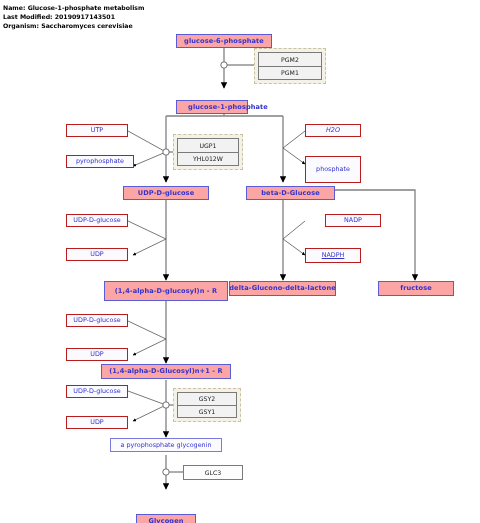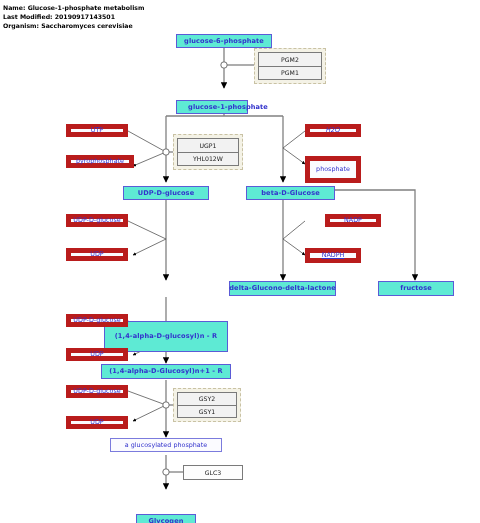--- a/index.html
+++ b/index.html
@@ -48,28 +48,28 @@
     align-items: center;
     justify-content: center;
     color: #3333cc;
     text-align: center;
     white-space: nowrap;
     line-height: 1;
   }
   
   .node.main {
     border: 1px solid #5b5bd6;
-    background: #5eead4;
+    background: #fca5a5;
     font-weight: bold;
     font-size: 6.6px;
     letter-spacing: 0.1px;
   }
   
   .node.side {
-    border: 5px solid #b91c1c;
+    border: 1px solid #b91c1c;
     background: #fbfbff;
     font-weight: normal;
     font-size: 6.4px;
   }
   
   .node.plain {
     border: 1px solid #7b7bdd;
     background: #fbfbff;
     font-weight: normal;
     font-size: 6.4px;
@@ -220,37 +220,37 @@
   <div class="node main" style="left:246px; top:186px; width:89px; height:14px;">beta-D-Glucose</div>
 
   <div class="node side" style="left:66px; top:214px; width:62px; height:13px;">UDP-D-glucose</div>
 
   <div class="node side" style="left:66px; top:248px; width:62px; height:13px;">UDP</div>
 
   <div class="node side" style="left:305px; top:214px; width:56px; height:13px;margin-left:20px;">NADP</div>
 
   <div class="node side" style="left:305px; top:248px; width:56px; height:15px;text-decoration:underline;">NADPH</div>
 
-  <div class="node main" style="left:104px; top:281px; width:124px; height:31px;margin-top:40px;">(1,4-alpha-D-glucosyl)n - R</div>
+  <div class="node main" style="left:104px; top:281px; width:124px; height:20px;">(1,4-alpha-D-glucosyl)n - R</div>
 
   <div class="node main" style="left:229px; top:281px; width:107px; height:15px;">delta-Glucono-delta-lactone</div>
 
   <div class="node main" style="left:378px; top:281px; width:76px; height:15px;">fructose</div>
 
   <div class="node side" style="left:66px; top:314px; width:62px; height:13px;">UDP-D-glucose</div>
 
   <div class="node side" style="left:66px; top:348px; width:62px; height:13px;">UDP</div>
 
   <div class="node main" style="left:101px; top:364px; width:130px; height:15px;">(1,4-alpha-D-Glucosyl)n+1 - R</div>
 
   <div class="node side" style="left:66px; top:385px; width:62px; height:13px;">UDP-D-glucose</div>
 
   <div class="node side" style="left:66px; top:416px; width:62px; height:13px;">UDP</div>
 
-  <div class="node plain" style="left:110px; top:438px; width:112px; height:14px;">a glucosylated phosphate</div>
+  <div class="node plain" style="left:110px; top:438px; width:112px; height:14px;">a pyrophosphate glycogenin</div>
 
   <div class="node main" style="left:136px; top:490px; width:60px; height:14px;margin-top:24px;">Glycogen</div>
 
   <div class="enzyme-group" style="left:254px; top:48px; width:72px; height:36px;">
     <div class="enzyme-stack">
       <div class="enzyme">PGM2</div>
       <div class="enzyme">PGM1</div>
     </div>
   </div>
 

